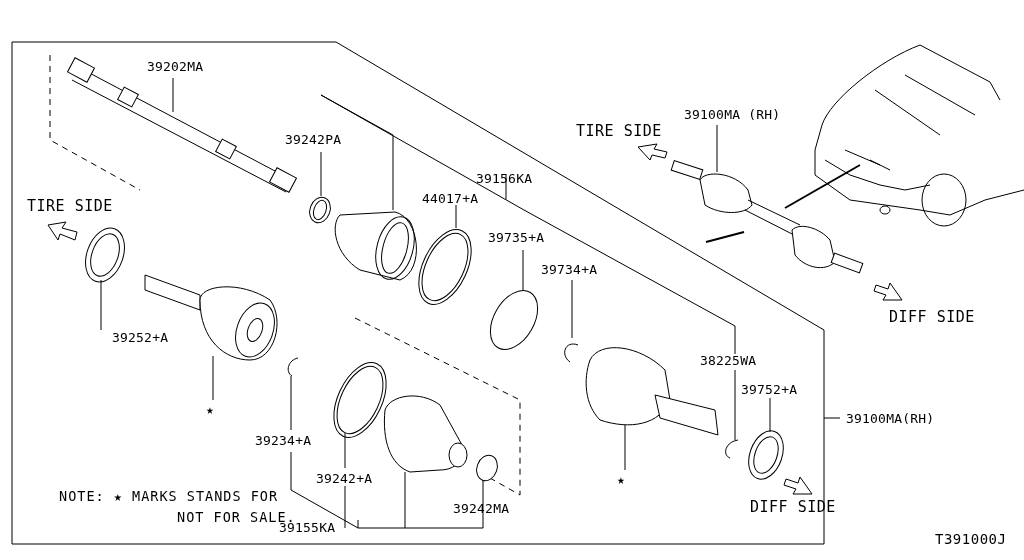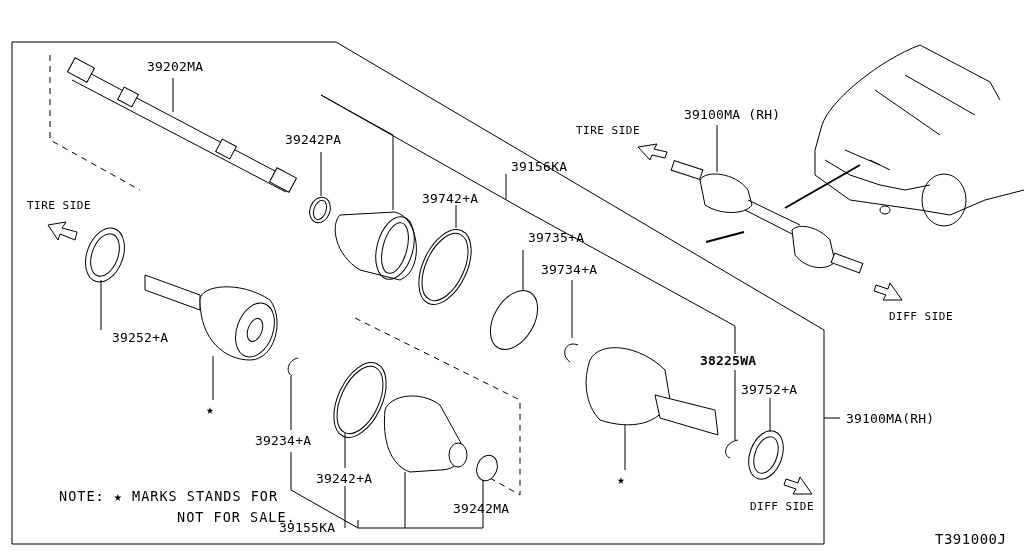--- a/index.html
+++ b/index.html
@@ -1,21 +1,21 @@
 <!DOCTYPE html>
 <html><head>
 <meta charset="utf-8">
 <style>
   html, body { margin: 0; padding: 0; background: #ffffff; }
   body { width: 1024px; height: 560px; position: relative; overflow: hidden;
          font-family: "DejaVu Sans Mono", monospace; color: #000; }
   svg#diagram { position: absolute; left: 0; top: 0; }
   .lbl { position: absolute; font-size: 13px; letter-spacing: 0.2px; white-space: nowrap;
          font-family: "DejaVu Sans Mono", monospace; line-height: 14px; }
-  .side { font-size: 11px; letter-spacing: 0.5px; }
+  .side { font-size: 15px; letter-spacing: 0.5px; }
   .note { font-size: 13.5px; letter-spacing: 1px; margin-left: 44px; }
   .ln { stroke: #000; stroke-width: 1; fill: none; }
   .pt { stroke: #000; stroke-width: 1; fill: #fff; }
   .dash { stroke: #000; stroke-width: 1; fill: none; stroke-dasharray: 6 5; }
   .thick { stroke: #000; stroke-width: 2; fill: none; }
 </style>
 </head>
 <body>
 
 <svg id="diagram" width="1024" height="560" viewBox="0 0 1024 560" xmlns="http://www.w3.org/2000/svg">
@@ -157,32 +157,32 @@
     <path class="ln" d="M825,160 L850,175 L880,185 L905,190 L930,185"></path>
     <ellipse class="ln" cx="944" cy="200" rx="22" ry="26"></ellipse>
     <ellipse class="ln" cx="885" cy="210" rx="5" ry="4"></ellipse>
     <path class="ln" d="M845,150 L880,165 M870,160 L890,170"></path>
     <line class="thick" x1="860" y1="165" x2="785" y2="208"></line>
   </g>
 </svg>
 
 <span class="lbl" style="left:147px;top:60px;">39202MA</span>
 <span class="lbl" style="left:285px;top:133px;">39242PA</span>
-<span class="lbl" style="left:476px;top:160px;margin-left:35px;">39156KA</span>
-<span class="lbl" style="left:422px;top:192px;">39742+A</span>
-<span class="lbl" style="left:488px;top:231px;margin-left:40px;">39735+A</span>
+<span class="lbl" style="left:476px;top:172px;">39156KA</span>
+<span class="lbl" style="left:422px;top:192px;">44017+A</span>
+<span class="lbl" style="left:488px;top:231px;">39735+A</span>
 <span class="lbl" style="left:541px;top:263px;">39734+A</span>
 <span class="lbl" style="left:67px;top:331px;margin-left:45px;">39252+A</span>
 <span class="lbl" style="left:206px;top:403px;">★</span>
 <span class="lbl" style="left:255px;top:434px;">39234+A</span>
 <span class="lbl" style="left:316px;top:472px;">39242+A</span>
 <span class="lbl" style="left:453px;top:502px;">39242MA</span>
 <span class="lbl" style="left:279px;top:521px;">39155KA</span>
 <span class="lbl" style="left:617px;top:473px;">★</span>
-<span class="lbl" style="left:700px;top:354px;font-weight:bold;">38225WA</span>
+<span class="lbl" style="left:700px;top:354px;">38225WA</span>
 <span class="lbl" style="left:741px;top:383px;">39752+A</span>
 <span class="lbl" style="left:684px;top:108px;">39100MA (RH)</span>
 <span class="lbl" style="left:846px;top:412px;">39100MA(RH)</span>
 
 <span class="lbl side" style="left:27px;top:199px;">TIRE SIDE</span>
 <span class="lbl side" style="left:576px;top:124px;">TIRE SIDE</span>
 <span class="lbl side" style="left:889px;top:310px;">DIFF SIDE</span>
 <span class="lbl side" style="left:750px;top:500px;">DIFF SIDE</span>
 
 <span class="lbl note" style="left:15px;top:489px;">NOTE: ★ MARKS STANDS FOR</span>

